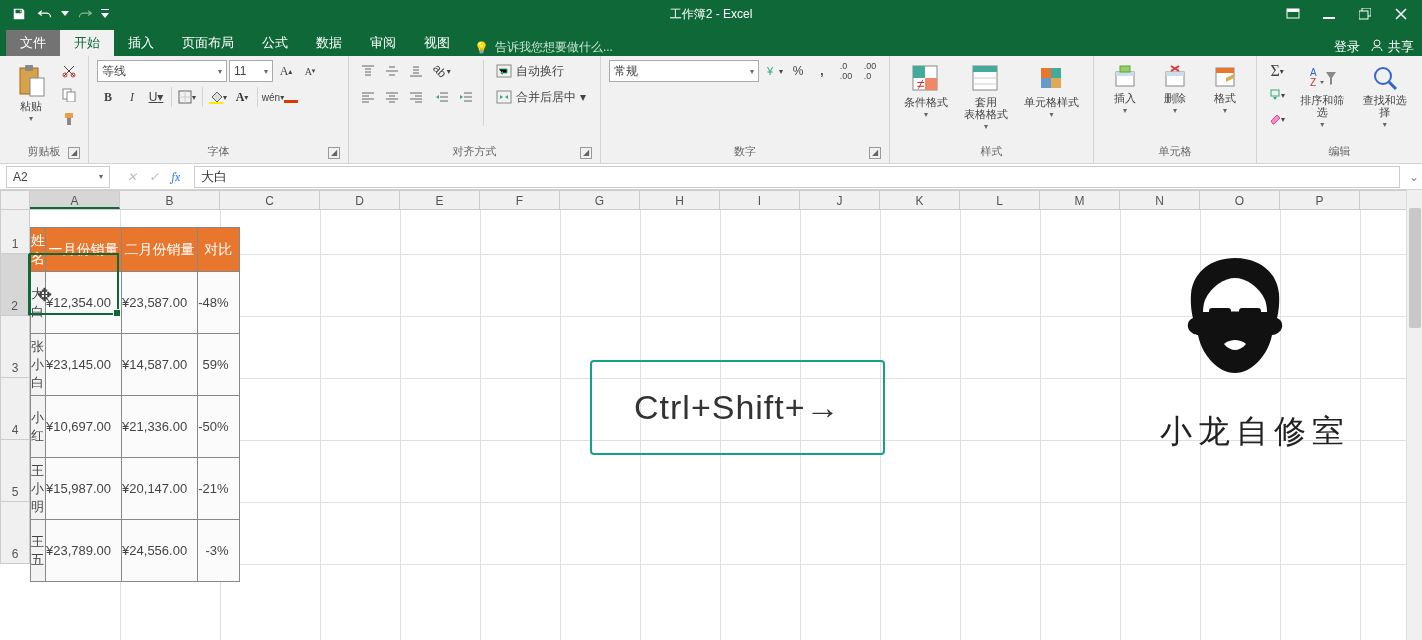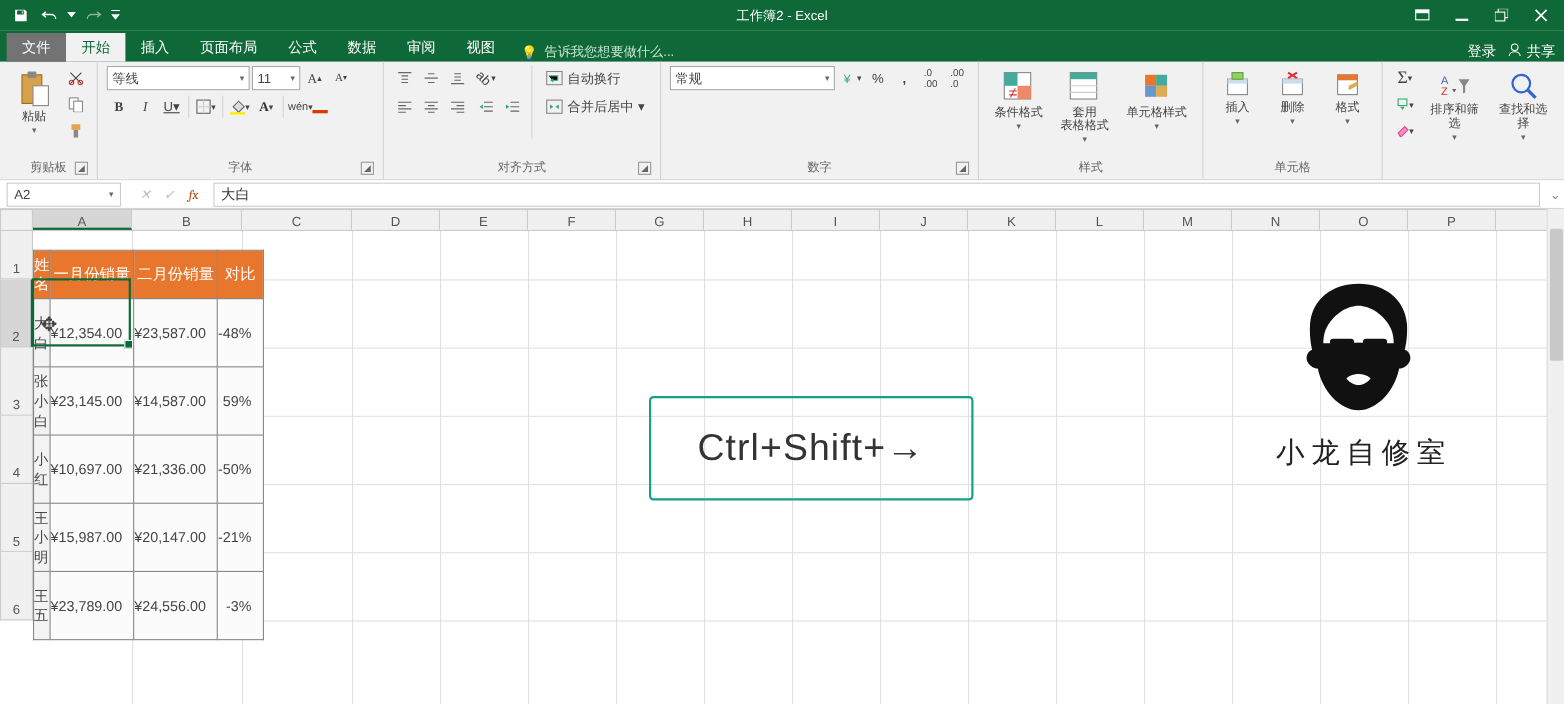--- a/index.html
+++ b/index.html
@@ -49,21 +49,21 @@
 .gl{position:absolute;background:#e0e0e0}
 table.data{position:absolute;left:0;top:17px;border-collapse:collapse}
 table.data th{background:#e8762d;color:#fff;font-weight:normal;border:1px solid #888;height:44px;text-align:center;font-size:14px}
 table.data td{border:1px solid #888;height:62px;text-align:left;font-size:13px;background:#fbfbfb}
 table.data td.name{background:#f3f3f3}
 table.data td.num{text-align:right;padding-right:10px}
 .sel-cell{position:absolute;border:2px solid #0e6837;pointer-events:none}
 .sel-cell::after{content:'';position:absolute;right:-4px;bottom:-4px;width:6px;height:6px;background:#0e6837;border:1px solid #fff}
 .overlay-hint{position:absolute;border:2px solid #16a085;border-radius:4px;padding:26px 42px;font-size:34px;color:#333;font-weight:500;letter-spacing:1px;background:rgba(255,255,255,.0)}
 .logo-ov{position:absolute;text-align:center}
-.logo-ov .cap{font-family:"KaiTi","STKaiti",serif;font-size:26px;letter-spacing:6px;color:#222;margin-top:4px}
+.logo-ov .cap{font-family:"KaiTi","STKaiti",serif;font-size:32px;letter-spacing:6px;color:#222;margin-top:20px}
 .vscroll{position:absolute;right:0;top:0;width:16px;height:100%;background:#f0f0f0;border-left:1px solid #ddd}
 .vscroll .thumb{position:absolute;left:2px;width:12px;background:#c8c8c8;border-radius:2px}
 svg{display:block}
 </style>
 </head>
 <body>
 
 <div class="titlebar">
   <div class="qat">
     <div class="ico">
@@ -440,32 +440,33 @@
         </div>
       <div class="big-btn">
           <svg width="28" height="28">
             <circle cx="12" cy="12" r="8" fill="none" stroke="#36c" stroke-width="2"></circle>
             <line x1="18" y1="18" x2="25" y2="25" stroke="#36c" stroke-width="3"></line>
           </svg>
           <span class="lbl">查找和选择</span>
           <span class="dd">▾</span>
         </div>
     </div>
+    <div class="group-label"><span>编辑</span></div>
   </div>
 </div>
 
 <div class="fbar">
   <div class="namebox">
       <span>A2</span>
       <span class="arr">▾</span>
     </div>
   <div class="fx-btns">
     <span>✕</span>
     <span>✓</span>
-    <span style="color:#c2410c">fx</span>
+    <span style="color:#3b82f6">fx</span>
   </div>
   <div class="fx-input">
       <span>大白</span>
     </div>
   <div style="width:16px;text-align:center;color:#888">⌄</div>
 </div>
 
 <div class="grid-area">
   <div class="corner"></div>
   <div class="col-hdrs" id="col-hdrs">

